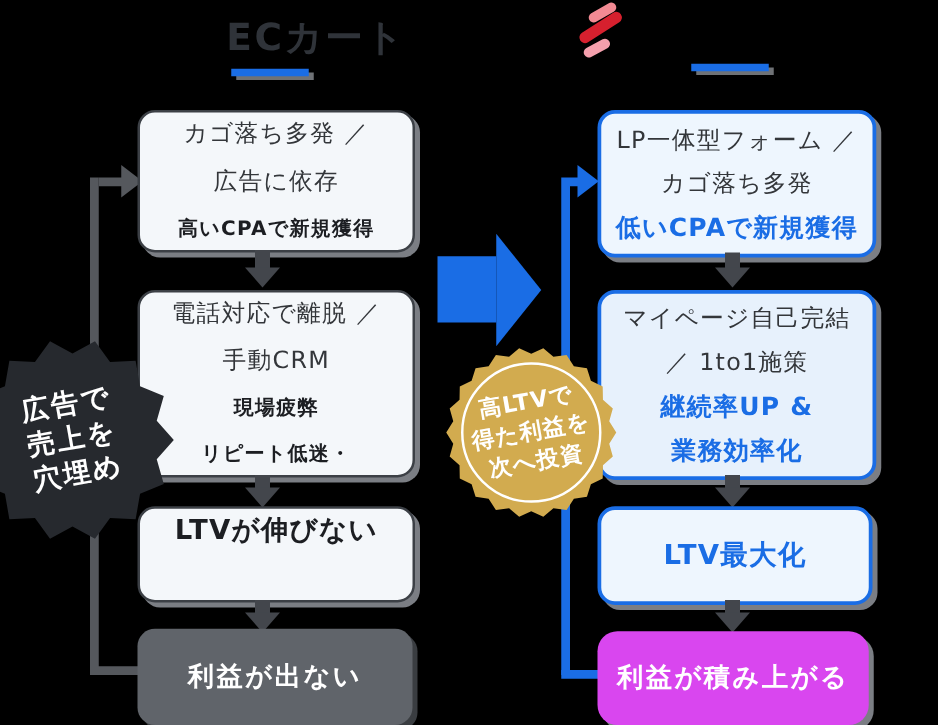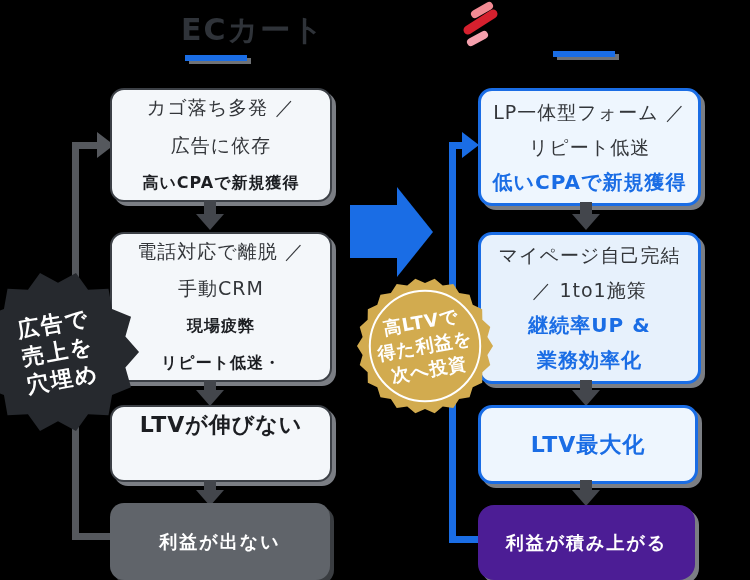--- a/index.html
+++ b/index.html
@@ -10,26 +10,26 @@
   .col-title{position:absolute;text-align:right;font-size:30px;font-weight:700;
              letter-spacing:2px;color:#2f3339;}
   .underline{position:absolute;height:6px;background:#1a6de5;box-shadow:4px 3px 0 #6f7276;}
 
   
   .box{position:absolute;border-radius:14px;display:flex;flex-direction:column;
        justify-content:center;align-items:center;text-align:center;}
   .box.light{background:#f4f7fa;border:2px solid #3c4046;box-shadow:4px 4px 0 #7b7e84;justify-content:space-between;}
   .box.bluelite{background:#eef6fe;border:3px solid #1a6de5;box-shadow:4px 4px 0 #7b7e84;}
   .box.darkfill{background:#60646a;box-shadow:4px 4px 0 #3a3d41;}
-  .box.bluefill{background:#4c1d95;border-radius:16px;box-shadow:4px 4px 0 #7b7e84;text-align:center;}
+  .box.bluefill{background:#d946ef;border-radius:16px;box-shadow:4px 4px 0 #7b7e84;text-align:center;}
 
   .ln{font-size:19px;line-height:35px;color:#33363a;letter-spacing:1px;white-space:nowrap;}
   .ln.bold{font-weight:700;color:#1c1e22;font-size:16px;}
   .ln.blue{font-weight:700;color:#1a6de5;font-size:20px;}
-  .ln.white{font-weight:700;color:#ffffff;font-size:18px;letter-spacing:2px;}
+  .ln.white{font-weight:700;color:#ffffff;font-size:21px;letter-spacing:2px;}
   .ln.big{font-size:22px;}
 
   
   .stub{position:absolute;background:#43464c;}
   .tri-down{position:absolute;width:0;height:0;
             border-left:14px solid transparent;border-right:14px solid transparent;
             border-top:16px solid #43464c;}
 
   
   .loop-gray{position:absolute;background:#55585d;}
@@ -132,21 +132,21 @@
   </svg>
   <div class="underline" style="left:553px;top:51px;width:62px;"></div>
 
   <div class="loop-blue" style="left:449px;top:142px;width:7px;height:398px;"></div>
   <div class="loop-blue" style="left:449px;top:536px;width:30px;height:7px;"></div>
   <div class="loop-blue" style="left:456px;top:142px;width:8px;height:7px;"></div>
   <div class="arrhead-blue" style="left:462px;top:132px;"></div>
 
   <div class="box bluelite" style="left:478px;top:88px;width:217px;height:112px;">
     <div class="ln">LP一体型フォーム ／</div>
-    <div class="ln">リピート低迷</div>
+    <div class="ln">カゴ落ち多発</div>
     <div class="ln blue">低いCPAで新規獲得</div>
   </div>
 
   <div class="stub" style="left:580px;top:202px;width:12px;height:13px;"></div>
   <div class="tri-down" style="left:572px;top:214px;"></div>
 
   <div class="box bluelite" style="left:478px;top:232px;width:217px;height:146px;background:#e7f1fc;">
     <div class="ln">マイページ自己完結</div>
     <div class="ln">／ 1to1施策</div>
     <div class="ln blue">継続率UP &amp;</div>

